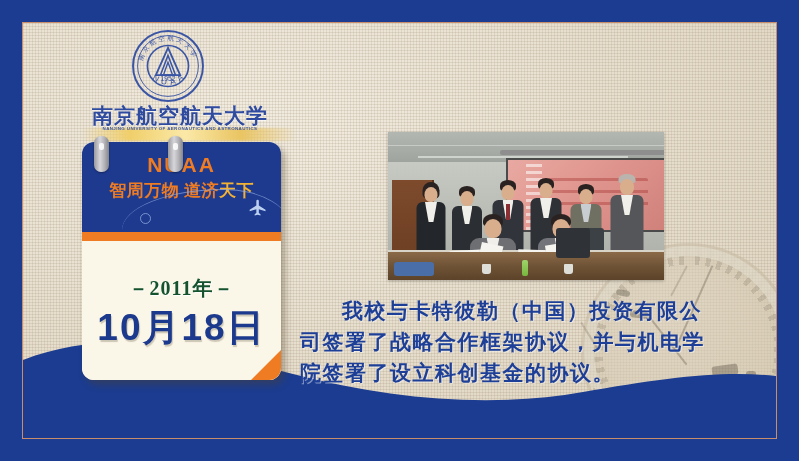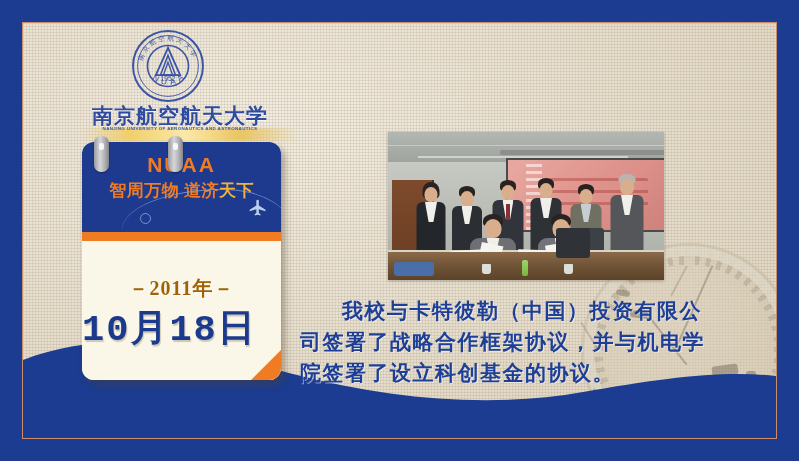--- a/index.html
+++ b/index.html
@@ -179,26 +179,27 @@
   }
   .cal-body{
     position:absolute;left:0;top:99px;width:100%;bottom:0;
     background:#fbf7e8;
   }
   .year{
     position:absolute;left:0;top:34px;width:100%;
     text-align:center;
     font-family:"Liberation Serif","DejaVu Serif",serif;
     font-weight:bold;font-size:20px;letter-spacing:1px;
-    color:#a16207;
+    color:#14532d;
     text-shadow:1px 1px 0 rgba(255,255,255,.9);
   }
   .daymonth{
     position:absolute;left:0;top:62px;width:100%;
-    font-family:Liberation Mono, monospace;
+    text-align:center;
+    font-family:Liberation Sans, sans-serif;
     font-weight:bold;font-size:37px;letter-spacing:2px;
     color:#1b3a8d;
     text-shadow:1px 2px 1px rgba(120,110,90,.35);
   }
   .curl{
     position:absolute;right:0;bottom:0;
     width:0;height:0;
     border-left:30px solid transparent;
     border-bottom:30px solid #ef7c22;
   }

